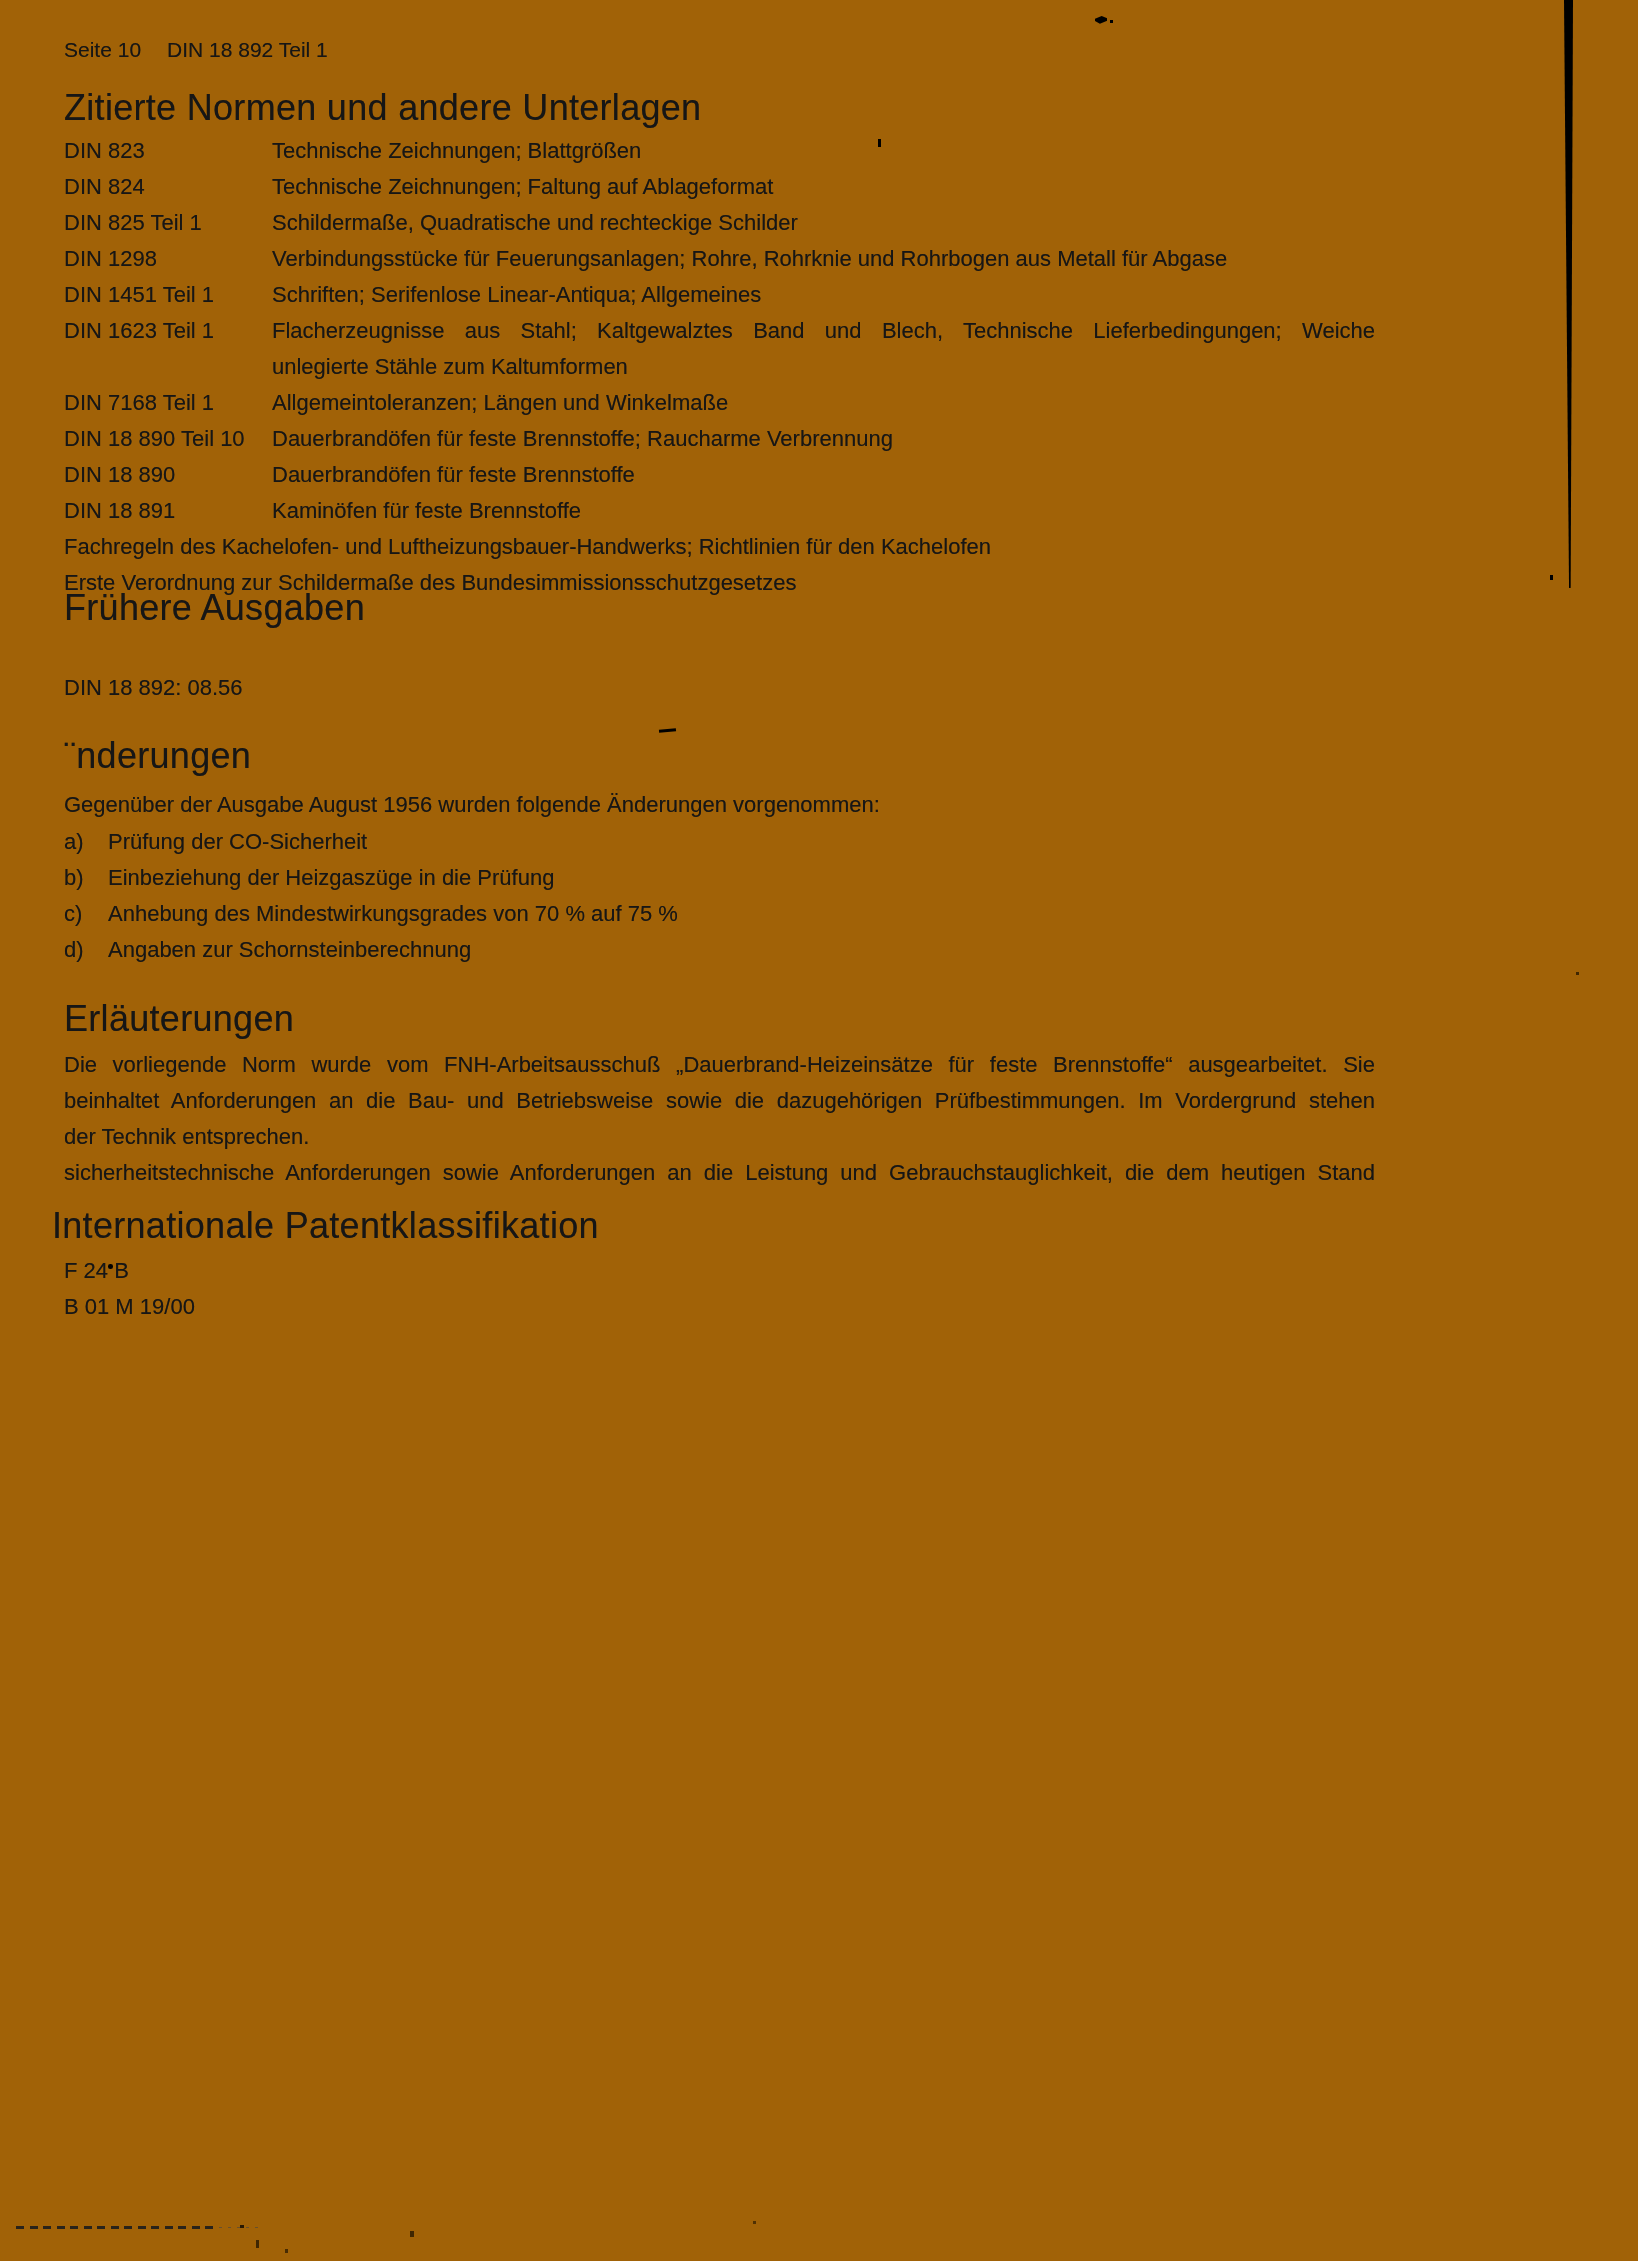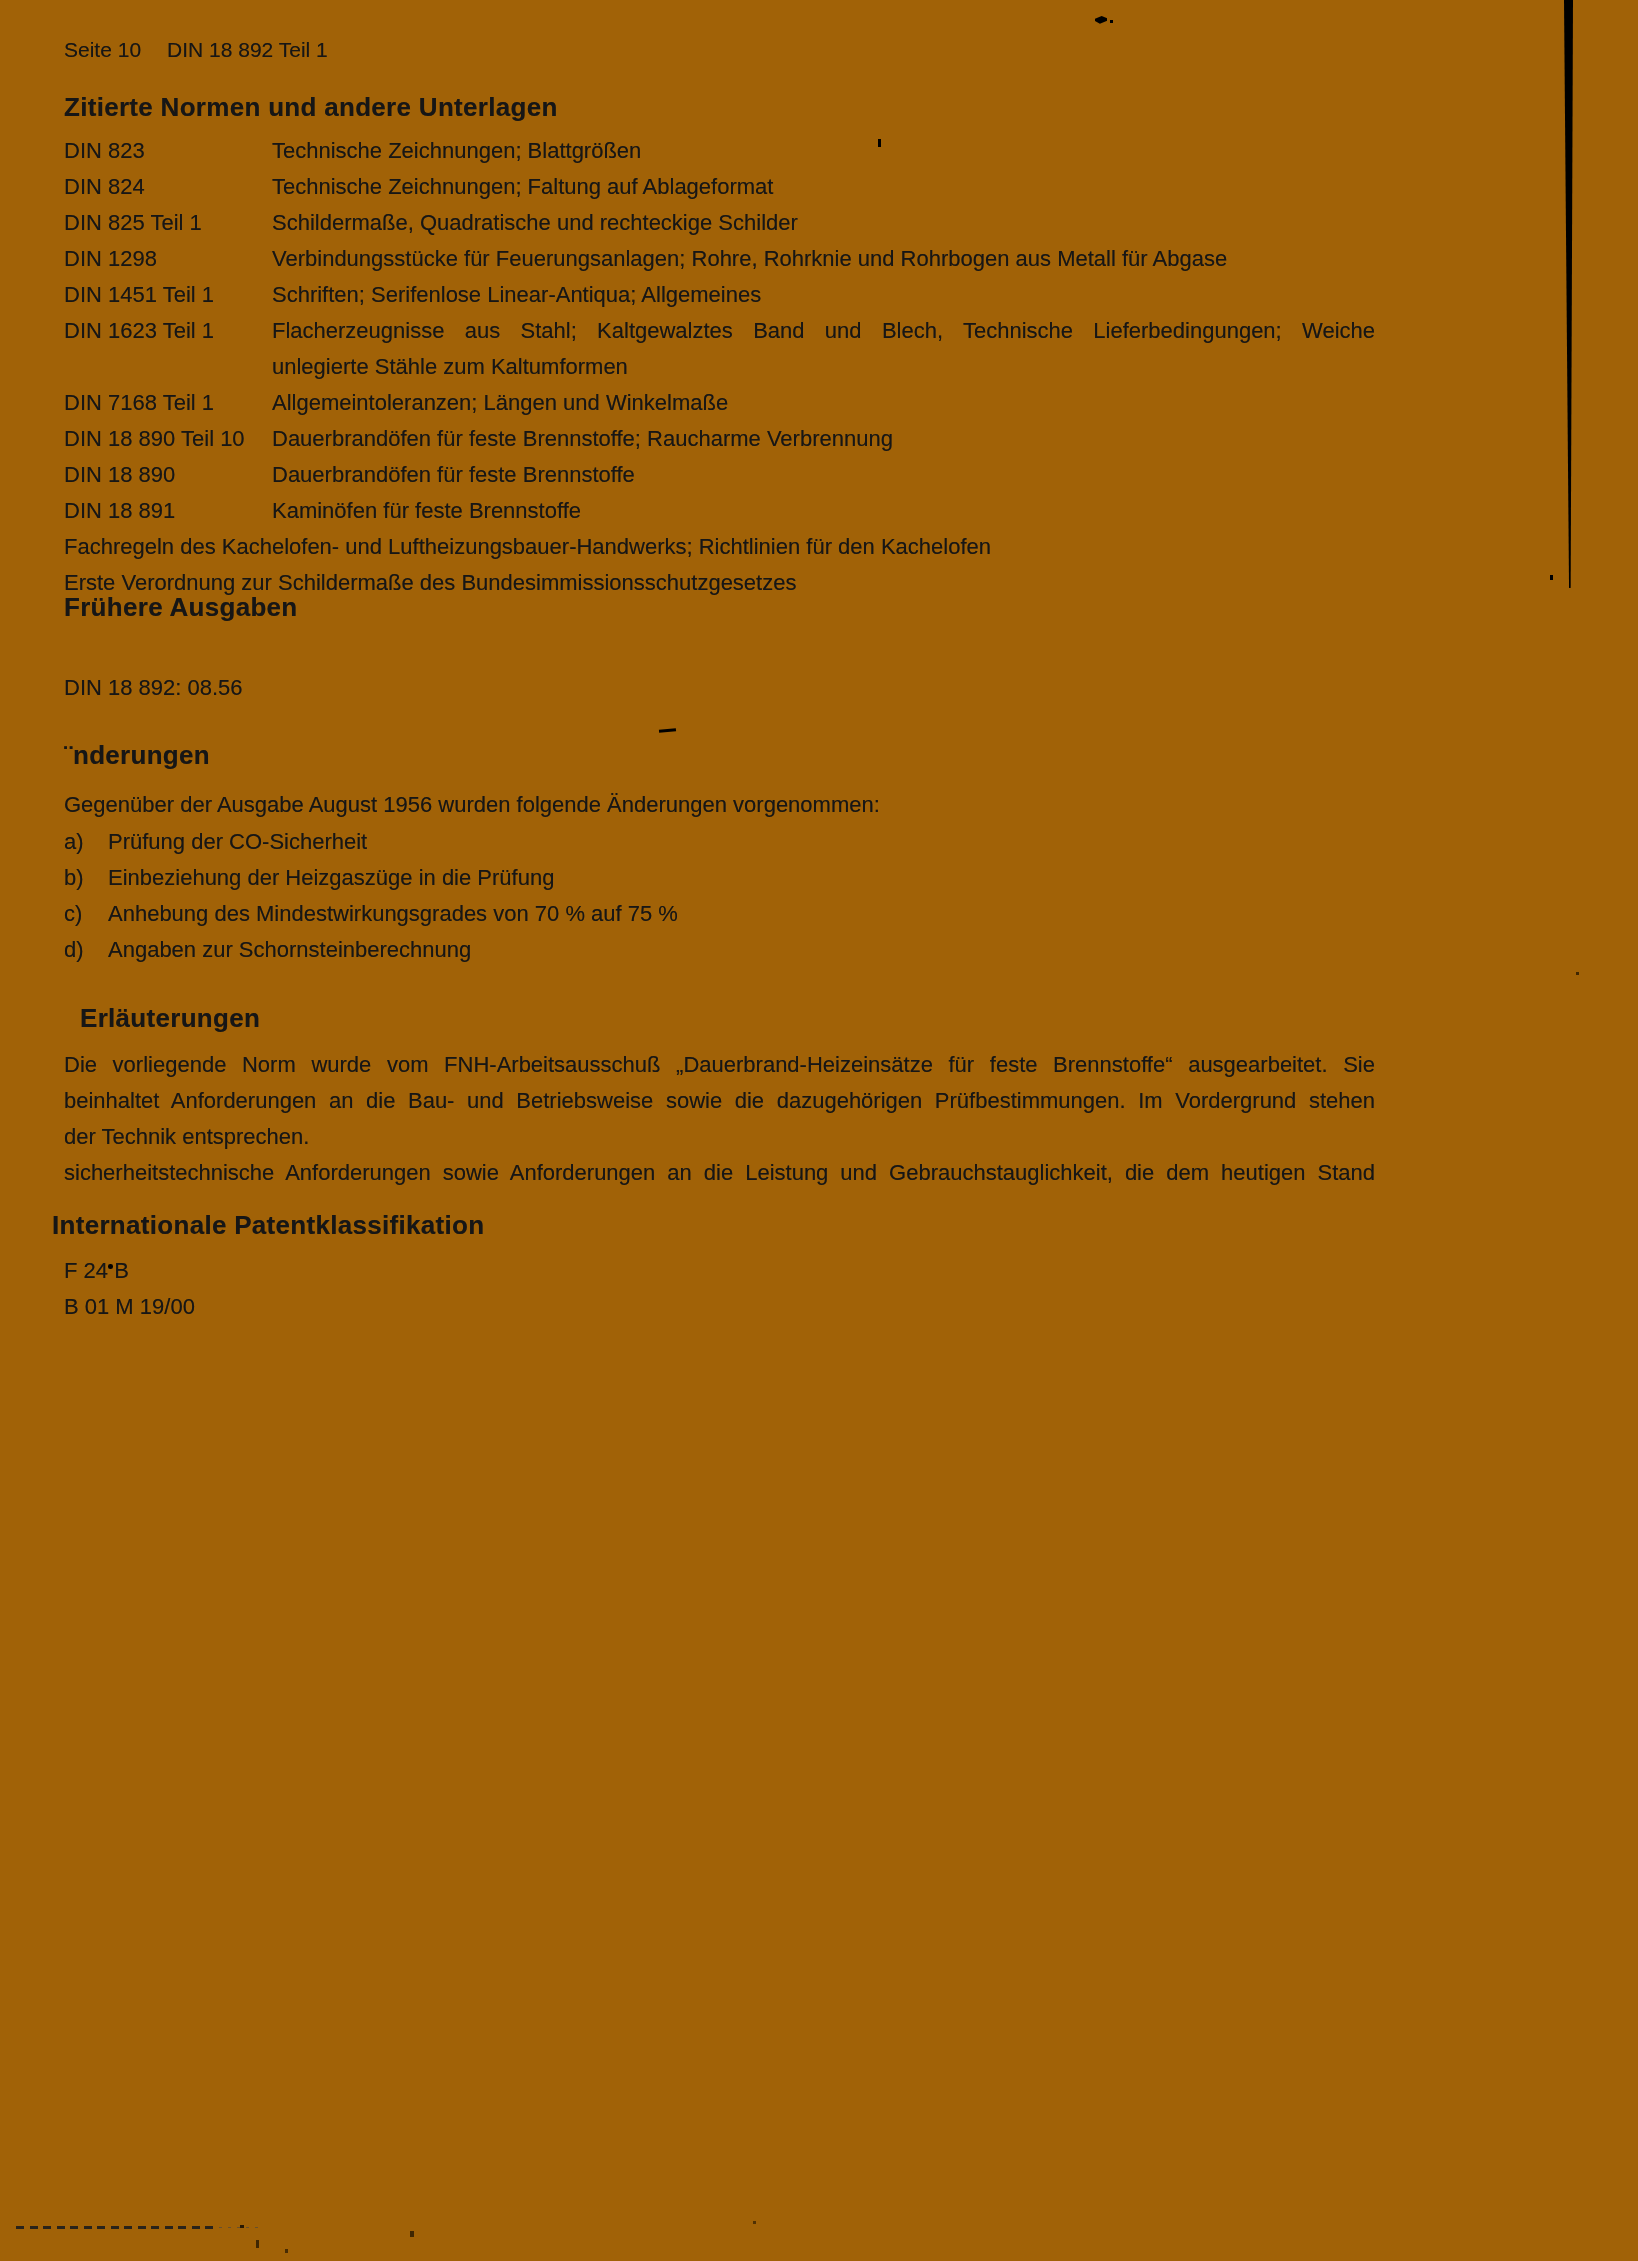--- a/index.html
+++ b/index.html
@@ -9,21 +9,21 @@
     width:1638px;
     height:2261px;
     background:#a16207;
     overflow:hidden;
     font-family:"Liberation Sans","DejaVu Sans",sans-serif;
     color:#161616;
     text-shadow:0 0 0.6px rgba(20,20,20,.45);
   }
   .abs{position:absolute;}
   .body-text{font-size:22px;line-height:36px;}
-  .sec-heading{font-size:26px;font-weight:bold;line-height:31px;letter-spacing:0.3px;white-space:nowrap;}
+  .sec-heading{font-size:36px;font-weight:normal;line-height:31px;letter-spacing:0.3px;white-space:nowrap;}
   .header-line{font-size:21px;line-height:26px;white-space:nowrap;}
   .header-line .gap{display:inline-block;width:26px;}
   .col{left:64px;width:1311px;}
   
   .norm-row{display:grid;grid-template-columns:208px 1fr;}
   .norm-label{white-space:nowrap;}
   .norm-text{text-align:justify;}
   .line-justify-full{text-align:justify;text-align-last:justify;}
   .plain-line{white-space:nowrap;}
   
@@ -140,21 +140,21 @@
     <div class="chg-row">
       <span>c)</span>
       <span>Anhebung des Mindestwirkungsgrades von 70 % auf 75 %</span>
     </div>
     <div class="chg-row">
       <span>d)</span>
       <span>Angaben zur Schornsteinberechnung</span>
     </div>
   </div>
 
-  <div class="abs sec-heading" style="left:64px;top:1003px;margin-left:16px;">Erläuterungen</div>
+  <div class="abs sec-heading" style="left:64px;top:1003px;">Erläuterungen</div>
   <div class="abs col body-text" style="top:1047px;">
     <div class="para-line">Die vorliegende Norm wurde vom FNH-Arbeitsausschuß „Dauerbrand-Heizeinsätze für feste Brennstoffe“ ausgearbeitet. Sie</div>
     <div class="para-line">beinhaltet Anforderungen an die Bau- und Betriebsweise sowie die dazugehörigen Prüfbestimmungen. Im Vordergrund stehen</div>
     <div class="para-line last">der Technik entsprechen.</div>
     <div class="para-line">sicherheitstechnische Anforderungen sowie Anforderungen an die Leistung und Gebrauchstauglichkeit, die dem heutigen Stand</div>
   </div>
 
   <div class="abs sec-heading" style="left:52px;top:1210px;">Internationale Patentklassifikation</div>
   <div class="abs body-text plain-line" style="left:64px;top:1253px;">F 24 B</div>
   <div class="abs body-text plain-line" style="left:64px;top:1289px;">B 01 M 19/00</div>

